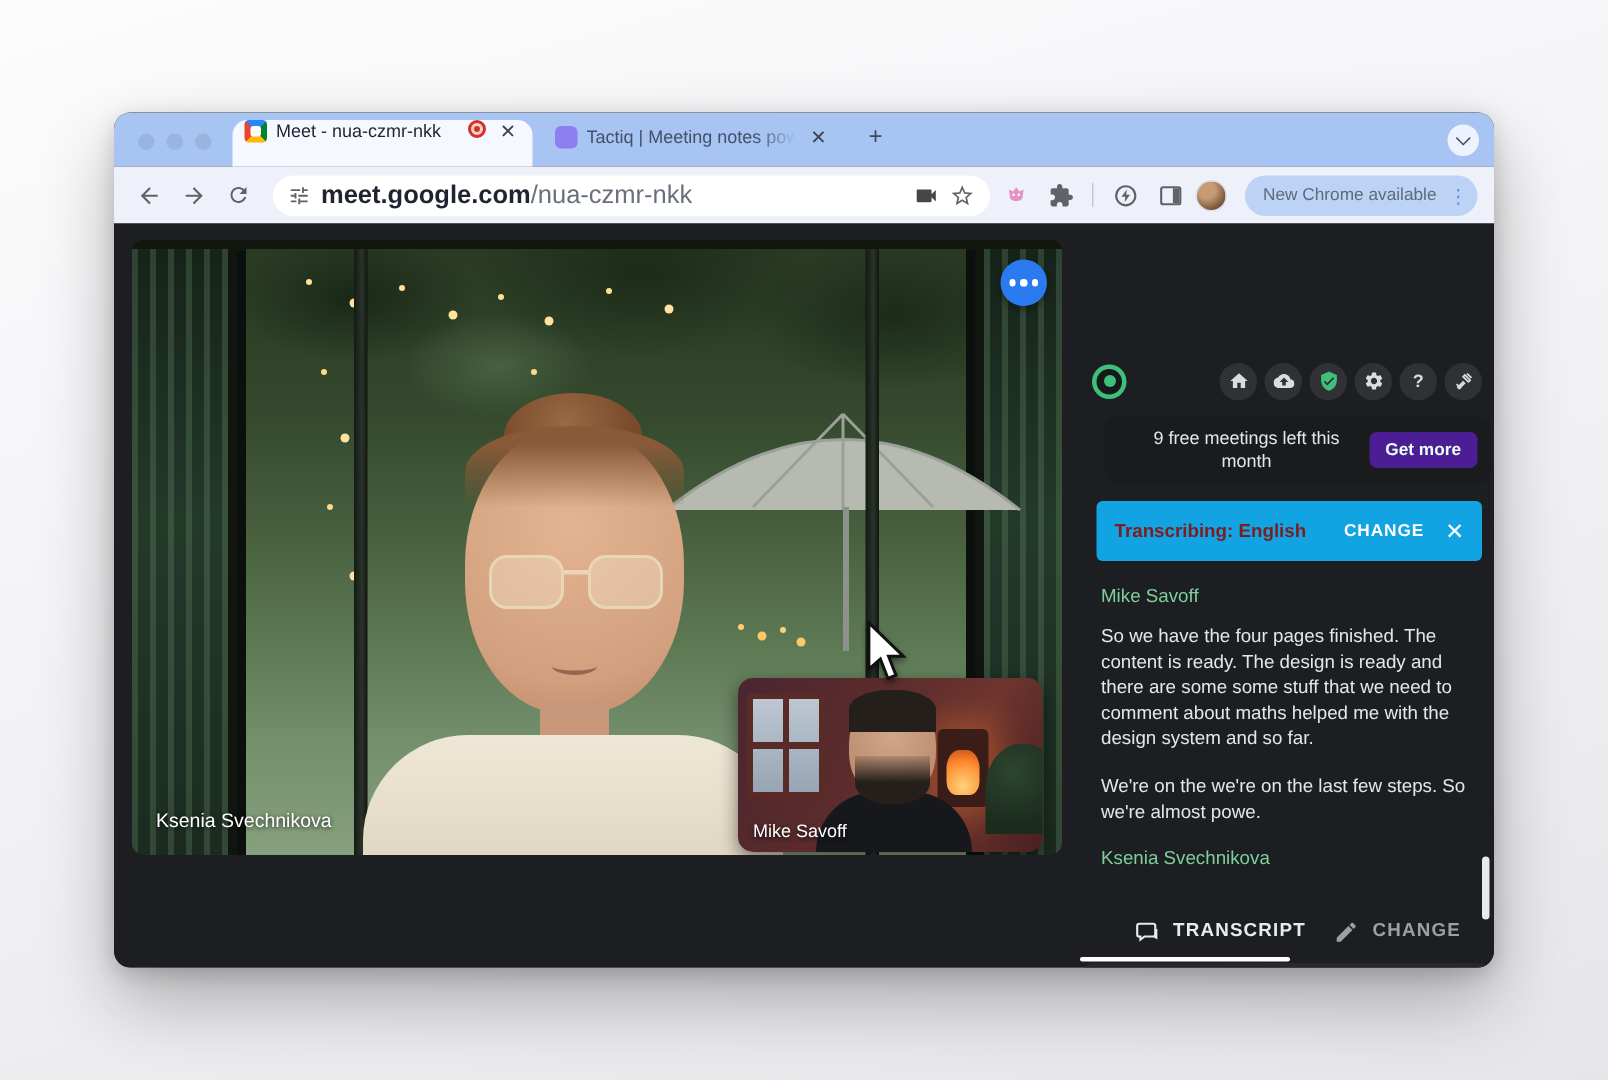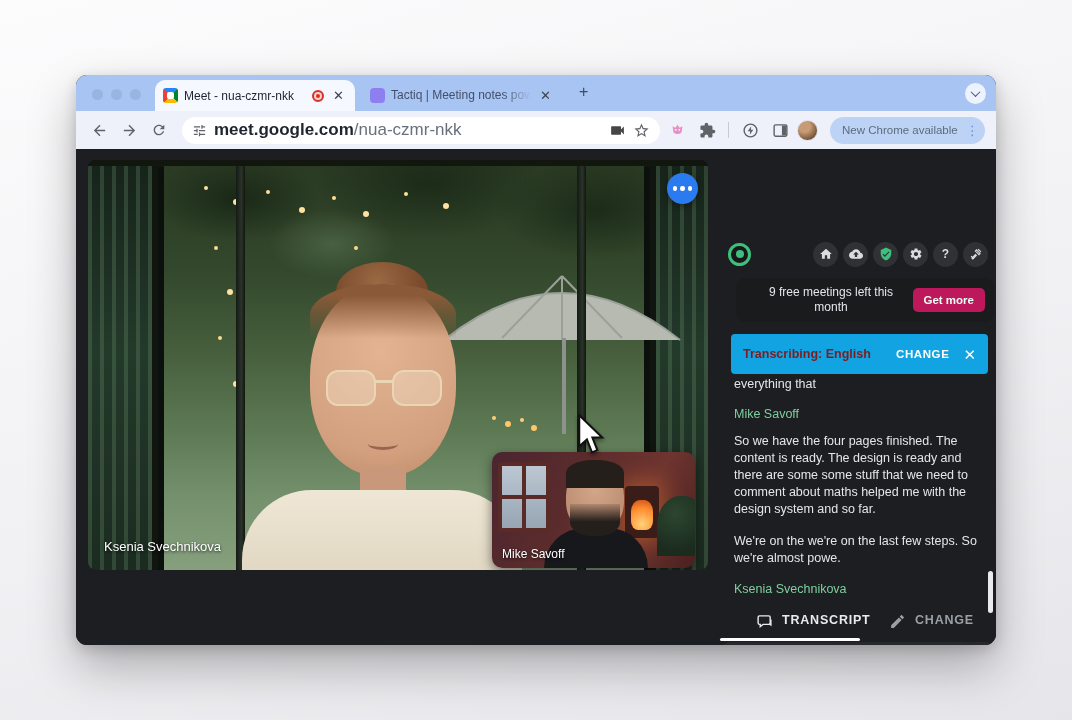--- a/index.html
+++ b/index.html
@@ -8,21 +8,21 @@
 
   
   .window { position:absolute; left:76px; top:75px; width:920px; height:570px;
             border-radius:11px; box-shadow:0 22px 48px rgba(0,0,0,.28), 0 4px 14px rgba(0,0,0,.16);
             overflow:hidden; background:#1d1e21; }
 
   
   .tabstrip { position:absolute; left:0; top:0; width:100%; height:36px; background:#a7c4f2; }
   .traffic { position:absolute; left:16px; top:14px; display:flex; gap:8px; }
   .traffic span { width:11px; height:11px; border-radius:50%; background:#8ea9cf; opacity:.55; }
-  .tab { position:absolute; display:flex; align-items:center; gap:6px; }
+  .tab { position:absolute; display:flex; gap:6px; }
   .tab-active { left:79px; top:5px; width:200px; height:31px; background:#f5f8ff;
                 border-radius:10px 10px 0 0; padding:0 8px; }
   .tab-active .tab-title { font-size:12px; color:#1f2430; white-space:nowrap; overflow:hidden; flex:1; }
   .tab-inactive { left:288px; top:9px; width:196px; height:22px; padding:0 6px; }
   .tab-inactive .tab-title { font-size:12px; color:#44506b; white-space:nowrap; overflow:hidden; flex:1;
                              -webkit-mask-image:linear-gradient(90deg,#000 80%,transparent); mask-image:linear-gradient(90deg,#000 80%,transparent); }
   .favicon { width:15px; height:15px; border-radius:3px; flex:0 0 auto; }
   .favicon-meet { background:conic-gradient(from 45deg,#00832d 0 25%,#ffba00 0 50%,#ea4335 0 75%,#2684fc 0); position:relative; }
   .favicon-meet:after { content:""; position:absolute; inset:4px; background:#fff; border-radius:2px; }
   .favicon-tactiq { background:#8d7ff0; border-radius:4px; }
@@ -132,21 +132,21 @@
              display:flex; align-items:center; justify-content:center; }
   .tq-logo i { width:8px; height:8px; border-radius:50%; background:#3ec07c; }
   .sb-icons { margin-left:auto; display:flex; gap:5px; }
   .sb-ic { width:25px; height:25px; border-radius:50%; background:#2f3135; display:flex; align-items:center; justify-content:center; }
   .sb-ic svg { width:14px; height:14px; fill:#dadce0; }
   .sb-ic.green { background:#2f3135; } .sb-ic.green svg { fill:#3ec07c; }
   .sb-ic .qm { font-size:12px; color:#dadce0; font-weight:bold; }
   .quota-card { position:absolute; left:16px; top:44px; width:258px; height:44px; background:#191b1d; border-radius:9px;
                 display:flex; align-items:center; padding:0 9px 0 20px; }
   .quota-text { font-size:12px; color:#e4e6ea; line-height:15px; width:150px; text-align:center; }
-  .getmore-btn { margin-left:auto; background:#be185d; color:#eafff3; font-size:11.5px; font-weight:bold;
+  .getmore-btn { margin-left:auto; background:#4c1d95; color:#eafff3; font-size:11.5px; font-weight:bold;
                  padding:6px 11px; border-radius:5px; }
   .banner { position:absolute; left:11px; top:100px; width:257px; height:40px; background:#12a3e2; border-radius:4px;
             display:flex; align-items:center; padding:0 12px; }
   .banner .status { font-size:12.5px; font-weight:bold; color:#7f1d1d; }
   .banner .change { margin-left:auto; font-size:11.5px; font-weight:bold; color:#fff; letter-spacing:.6px; }
   .banner .bx { margin-left:14px; font-size:15px; color:#fff; line-height:1; }
   .transcript-flow { position:absolute; left:14px; top:142px; width:244px; height:224px; overflow:hidden;
                      font-size:12.5px; line-height:17px; color:#e4e6ea; }
   .speaker { color:#7ecf9e; margin-top:14px; }
   .speaker.first { margin-top:13px; }
@@ -358,21 +358,20 @@
         <span class="getmore-btn">Get more</span>
       </div>
 
       <div class="banner">
         <span class="status">Transcribing: English</span>
         <span class="change">CHANGE</span>
         <span class="bx">✕</span>
       </div>
 
       <div class="transcript-flow">
-        <div class="para" style="margin-top:0">everything that</div>
         <div class="speaker first">Mike Savoff</div>
         <div class="para">So we have the four pages finished. The content is ready. The design is ready and there are some some stuff that we need to comment about maths helped me with the design system and so far.</div>
         <div class="para gap">We're on the we're on the last few steps. So we're almost powe.</div>
         <div class="speaker">Ksenia Svechnikova</div>
 
       </div>
 
       <div class="sb-tabs">
         <div class="sb-tab transcript">
           <svg viewBox="0 0 24 24" fill="none" stroke="#e8eaed" stroke-width="2">

